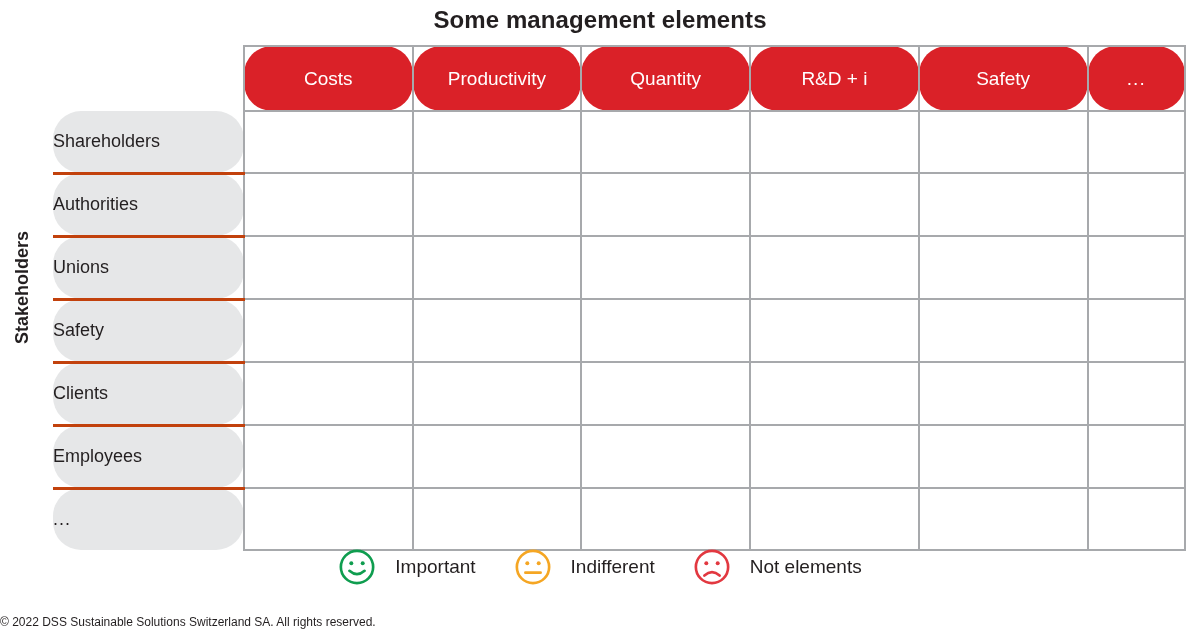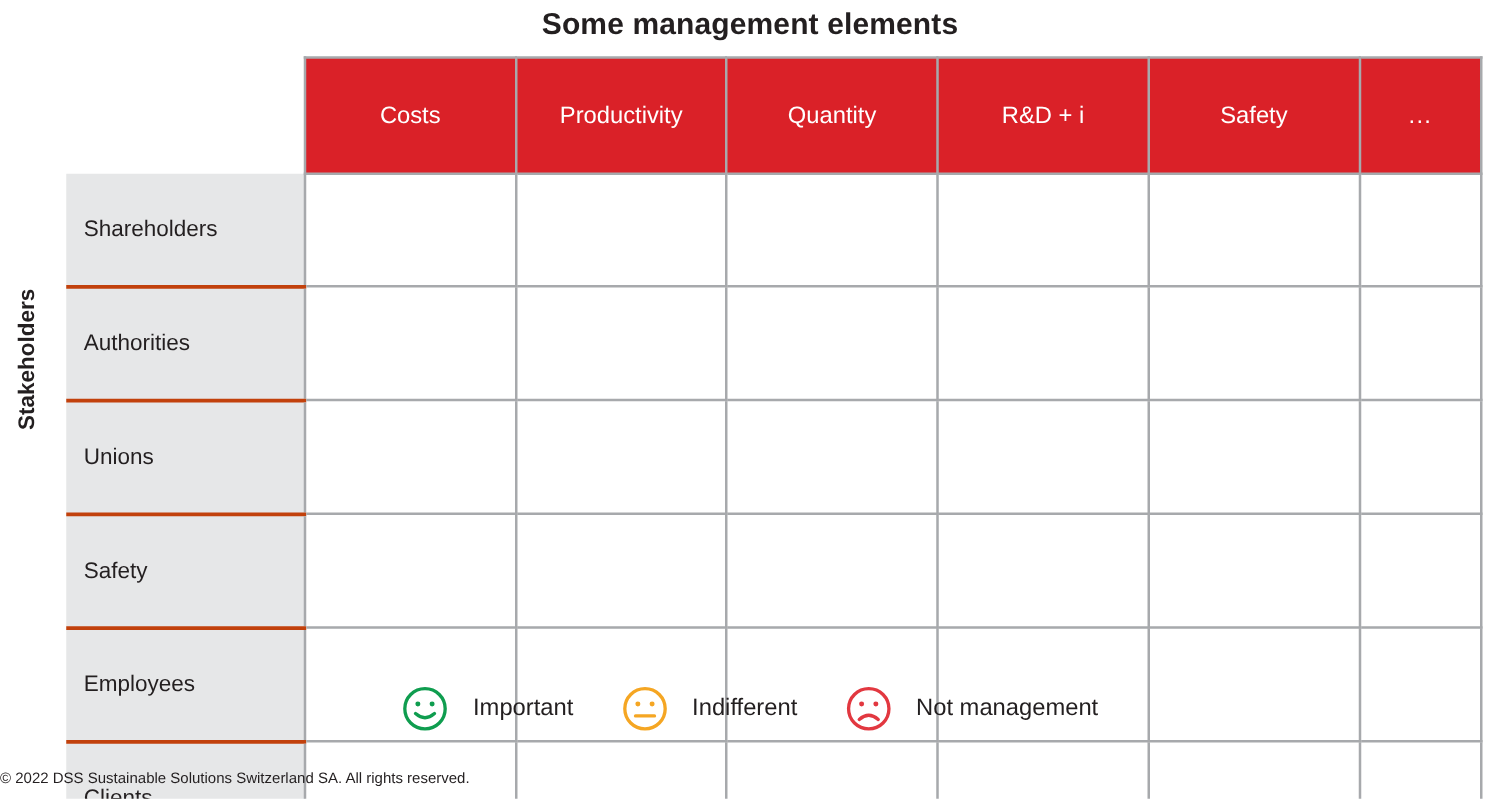--- a/index.html
+++ b/index.html
@@ -61,22 +61,23 @@
   
   .matrix {
     position: absolute;
     left: 53px;
     top: 45px;
     width: 1133px;
     border-collapse: collapse;
     table-layout: fixed;
   }
   .matrix td, .matrix th {
-    padding: 14px;
+    padding: 0;
     margin: 0;
+    border-radius: 28px;
   }
 
   
   col.stub { width: 190px; }
   col.c { width: 168px; }
   col.cl { width: 97px; }
 
   
   .corner-cell {
     background: #ffffff;
@@ -240,30 +241,30 @@
     <tr>
       <td class="row-label">Safety</td>
       <td class="cell"></td>
       <td class="cell"></td>
       <td class="cell"></td>
       <td class="cell"></td>
       <td class="cell"></td>
       <td class="cell"></td>
     </tr>
     <tr>
+      <td class="row-label">Clients</td>
+      <td class="cell"></td>
+      <td class="cell"></td>
+      <td class="cell"></td>
+      <td class="cell"></td>
+      <td class="cell"></td>
+      <td class="cell"></td>
+    </tr>
+    <tr>
       <td class="row-label">Employees</td>
-      <td class="cell"></td>
-      <td class="cell"></td>
-      <td class="cell"></td>
-      <td class="cell"></td>
-      <td class="cell"></td>
-      <td class="cell"></td>
-    </tr>
-    <tr>
-      <td class="row-label">Clients</td>
       <td class="cell"></td>
       <td class="cell"></td>
       <td class="cell"></td>
       <td class="cell"></td>
       <td class="cell"></td>
       <td class="cell"></td>
     </tr>
     <tr class="last-row">
       <td class="row-label dots">...</td>
       <td class="cell"></td>
@@ -303,17 +304,17 @@
 
   <div class="legend-item">
     <span>
       <svg class="face" width="38" height="38" viewBox="0 0 40 40" aria-hidden="true">
         <circle cx="20" cy="20" r="17" fill="none" stroke="#e23840" stroke-width="2.8"></circle>
         <circle cx="14" cy="16" r="2.1" fill="#e23840"></circle>
         <circle cx="26" cy="16" r="2.1" fill="#e23840"></circle>
         <path d="M12 29 Q20 22 28 29" fill="none" stroke="#e23840" stroke-width="2.8" stroke-linecap="round"></path>
       </svg>
     </span>
-    <span class="legend-text">Not management</span>
+    <span class="legend-text">Not elements</span>
   </div>
 </div>
 
 <div class="footer">© 2022 DSS Sustainable Solutions Switzerland SA. All rights reserved.</div>
 
 </body></html>

